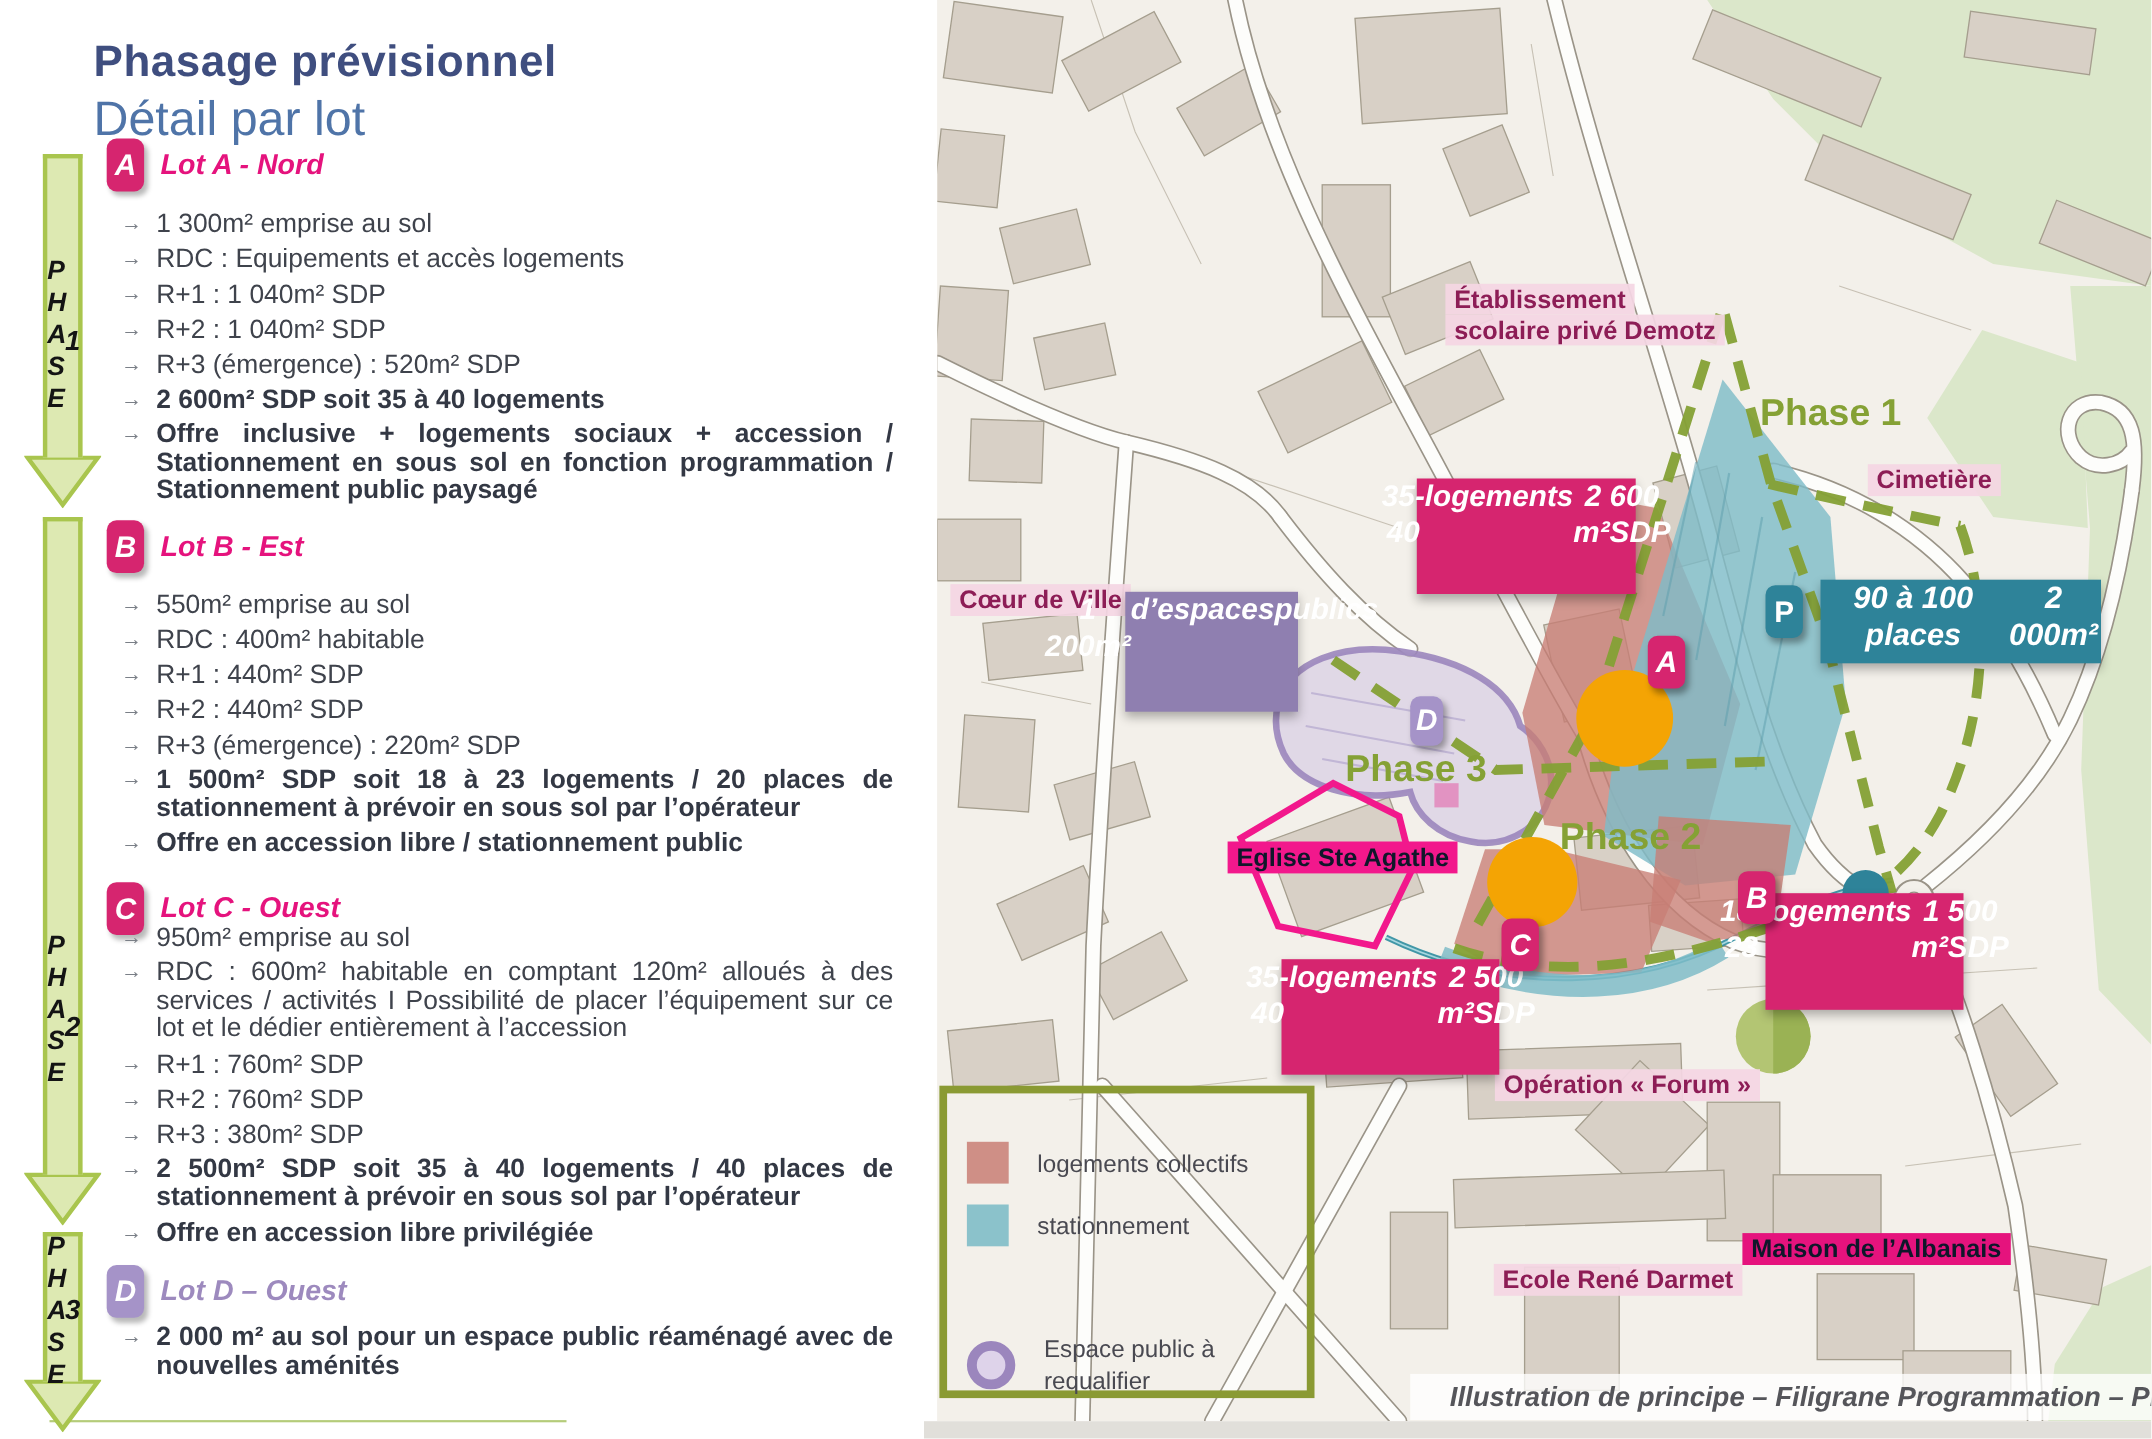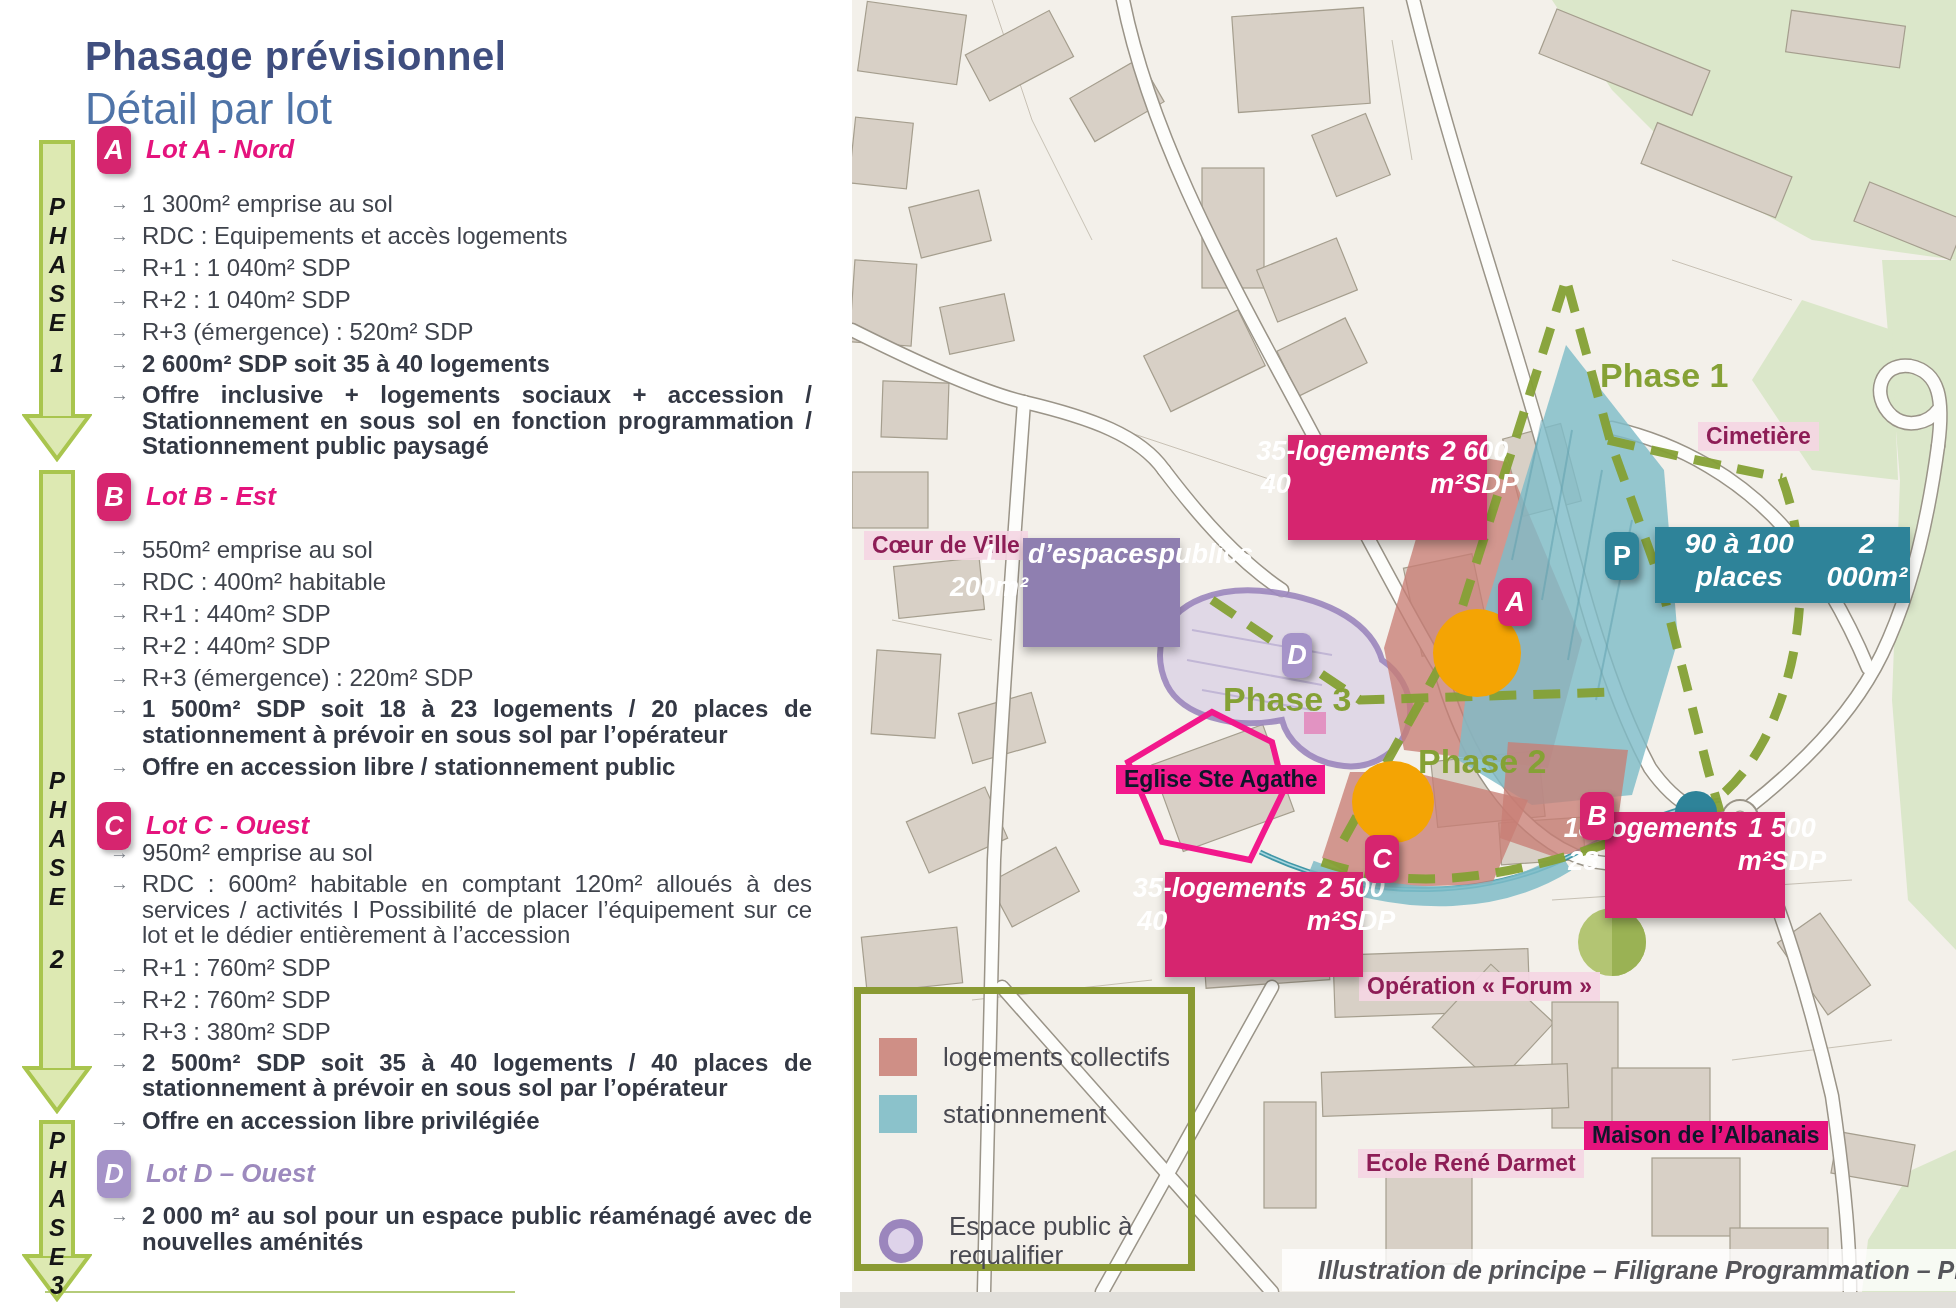--- a/index.html
+++ b/index.html
@@ -8,21 +8,21 @@
 
   
   #left-panel{position:absolute;left:0;top:0;width:852px;height:1036px;background:#ffffff;}
   .doc-title{position:absolute;left:85px;top:34px;font-size:40px;font-weight:bold;color:#3f4e7f;letter-spacing:.5px;}
   .doc-subtitle{position:absolute;left:85px;top:84px;font-size:44px;color:#4f74a8;}
 
   
   .parrow{position:absolute;left:22px;width:70px;}
   .abody{position:relative;z-index:2;margin:0 auto;width:36px;box-sizing:border-box;
          background:#dde9b2;border:4px solid #a9c54e;border-bottom:none;
-         display:flex;flex-direction:column;align-items:center;}
+         display:flex;flex-direction:row;align-items:center;}
   .vword{font-style:italic;font-weight:bold;font-size:24px;line-height:29px;width:16px;
          word-break:break-all;text-align:center;color:#141414;}
   .anum{font-style:italic;font-weight:bold;font-size:25px;color:#141414;}
   .ahead{position:relative;z-index:1;display:block;margin-top:-2px;}
 
   
   .lot{position:absolute;left:97px;width:715px;}
   .lot-head{height:48px;display:flex;gap:15px;align-items:flex-start;}
   .lbadge{width:34px;height:48px;border-radius:9px;background:#d6256f;color:#fff;
           font-style:italic;font-weight:bold;font-size:27px;display:flex;align-items:center;justify-content:center;
@@ -62,21 +62,21 @@
   .callout.teal{background:#2e8399;}
   .callout.violet{background:#8f7fb0;}
 
   .mbadge{position:absolute;width:34px;height:48px;border-radius:9px;background:#d6256f;color:#fff;
           font-style:italic;font-weight:bold;font-size:27px;display:flex;align-items:center;justify-content:center;
           box-shadow:3px 4px 6px rgba(0,0,0,.35);}
   .mbadge.teal{background:#2e8399;font-style:normal;}
   .mbadge.purple{background:#a593c8;width:30px;height:45px;}
 
   .legend{position:absolute;left:2px;top:987px;width:341px;height:284px;border:7px solid #8a9a33;box-sizing:border-box;}
-  .lrow{position:absolute;left:18px;display:flex;align-items:center;font-size:26px;color:#494951;}
+  .lrow{position:absolute;left:18px;display:flex;align-items:center;font-size:22px;color:#494951;}
   .lic{flex:none;margin-right:26px;}
   .lic-sq{width:38px;height:38px;}
   .lic-circle{width:42px;height:42px;border-radius:50%;background:#f4a404;}
   .lic-ring{width:26px;height:26px;border-radius:50%;border:9px solid #9b86bd;background:#ded3ea;}
   .ltx{line-height:29px;}
 
   .attr{position:absolute;left:430px;top:1249px;width:674px;height:42px;background:rgba(255,255,255,.78);
         display:flex;align-items:center;padding-left:36px;box-sizing:border-box;
         font-style:italic;font-weight:bold;font-size:25px;color:#55555a;white-space:nowrap;}
 </style>
@@ -385,20 +385,24 @@
         <path d="M930,478 C960,560 952,660 912,740 C896,770 878,790 856,806"></path>
       </g>
 
       <circle cx="625" cy="653" r="44" fill="#f4a404"></circle>
       <circle cx="541" cy="802" r="41" fill="#f4a404"></circle>
       <circle cx="844" cy="812" r="21" fill="#2e8399"></circle>
       <circle cx="760" cy="942" r="34" fill="#b3c573"></circle>
       <path d="M760,908 A34,34 0 0 1 760,976 Z" fill="#9ab254"></path>
     </svg>
 
+    <div class="demotz" style="position:absolute;left:462px;top:258px;">
+      <span>Établissement</span><br>
+      <span>scolaire privé Demotz</span>
+    </div>
     <div class="mlabel" style="left:846px;top:422px">Cimetière</div>
     <div class="mlabel" style="left:12px;top:531px">Cœur de Ville</div>
     <div class="mlabel onpink" style="left:264px;top:765px">Eglise Ste Agathe</div>
     <div class="mlabel" style="left:507px;top:972px">Opération « Forum »</div>
     <div class="mlabel" style="left:506px;top:1149px">Ecole René Darmet</div>
     <div class="mlabel onmagenta" style="left:732px;top:1121px">Maison de l’Albanais</div>
 
     <div class="phasetxt" style="left:748px;top:356px">Phase 1</div>
     <div class="phasetxt" style="left:566px;top:742px">Phase 2</div>
     <div class="phasetxt" style="left:371px;top:680px">Phase 3</div>

